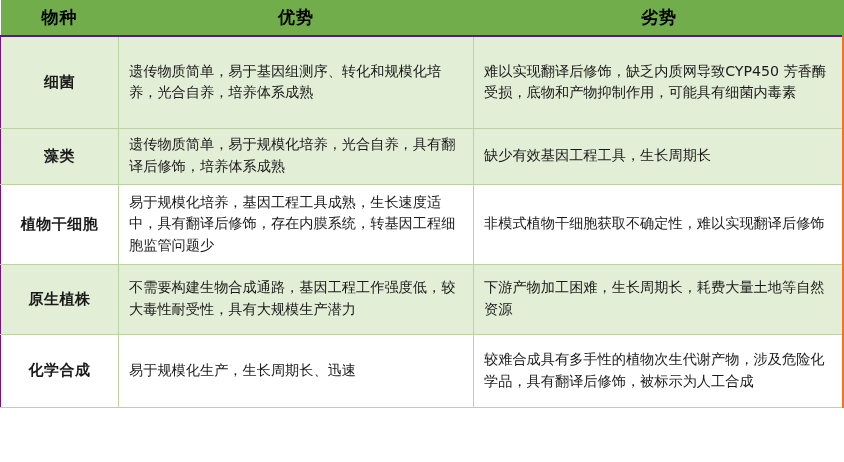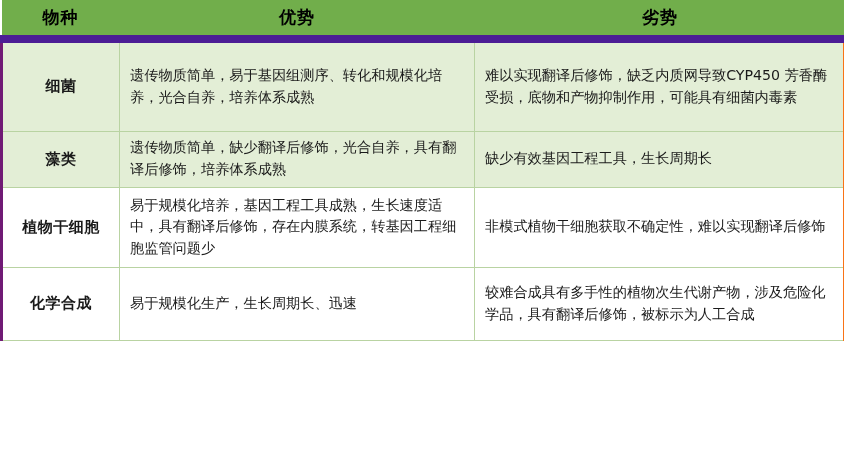--- a/index.html
+++ b/index.html
@@ -34,37 +34,37 @@
     color: #000000;
     font-size: 17px;
     font-weight: bold;
     text-align: center;
     height: 35px;
     padding: 0;
     border: none;
     letter-spacing: 1px;
   }
   thead tr {
-    border-bottom: 8px solid #4c1d95;
+    border-bottom: 2px solid #4c1d95;
     margin-left: 24px;
   }
 
   tbody td {
     font-size: 14.2px;
     line-height: 1.52;
     color: #1a1a1a;
     vertical-align: middle;
     border-right: 1px solid #b9d3a2;
     border-bottom: 1px solid #b9d3a2;
     padding: 5px 9px 5px 10px;
     box-sizing: border-box;
   }
   tbody td:last-child { border-right: 6px solid #f97316; }
   tbody tr td:first-child {
-    border-left: 3px solid #701a75;
+    border-left: 1px solid #701a75;
     text-align: center;
     font-weight: bold;
     font-size: 15px;
     padding-left: 2px;
     padding-right: 2px;
     letter-spacing: 0.5px;
   }
   tbody tr.band-green td { background: #E3EED6; }
   tbody tr.band-white td { background: #FFFFFF; }
 
@@ -105,35 +105,46 @@
           </td>
         <td>
             <span class="cell-text">难以实现翻译后修饰，缺乏内质网导致CYP450 芳香酶受损，底物和产物抑制作用，可能具有细菌内毒素</span>
           </td>
       </tr>
       <tr class="band-green r2">
         <td>
             <span class="cell-text">藻类</span>
           </td>
         <td>
-            <span class="cell-text">遗传物质简单，缺少翻译后修饰，光合自养，具有翻译后修饰，培养体系成熟</span>
+            <span class="cell-text">遗传物质简单，易于规模化培养，光合自养，具有翻译后修饰，培养体系成熟</span>
           </td>
         <td>
             <span class="cell-text">缺少有效基因工程工具，生长周期长</span>
           </td>
       </tr>
       <tr class="band-white r3">
         <td>
             <span class="cell-text">植物干细胞</span>
           </td>
         <td>
             <span class="cell-text">易于规模化培养，基因工程工具成熟，生长速度适中，具有翻译后修饰，存在内膜系统，转基因工程细胞监管问题少</span>
           </td>
         <td>
             <span class="cell-text">非模式植物干细胞获取不确定性，难以实现翻译后修饰</span>
+          </td>
+      </tr>
+      <tr class="band-green r4">
+        <td>
+            <span class="cell-text">原生植株</span>
+          </td>
+        <td>
+            <span class="cell-text">不需要构建生物合成通路，基因工程工作强度低，较大毒性耐受性，具有大规模生产潜力</span>
+          </td>
+        <td>
+            <span class="cell-text">下游产物加工困难，生长周期长，耗费大量土地等自然资源</span>
           </td>
       </tr>
       <tr class="band-white r5">
         <td>
             <span class="cell-text">化学合成</span>
           </td>
         <td>
             <span class="cell-text">易于规模化生产，生长周期长、迅速</span>
           </td>
         <td>

